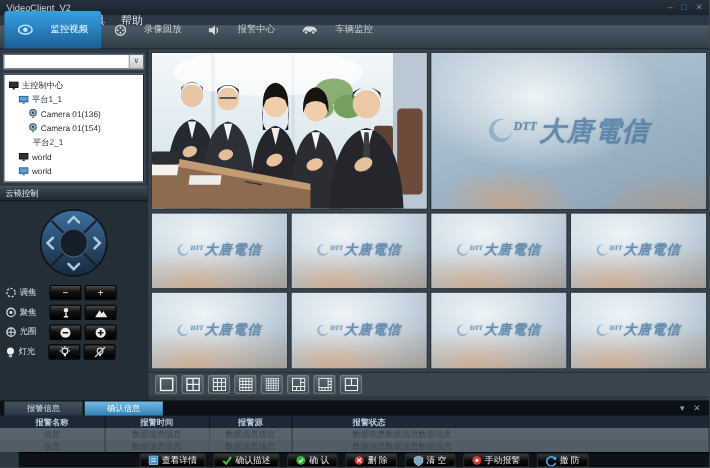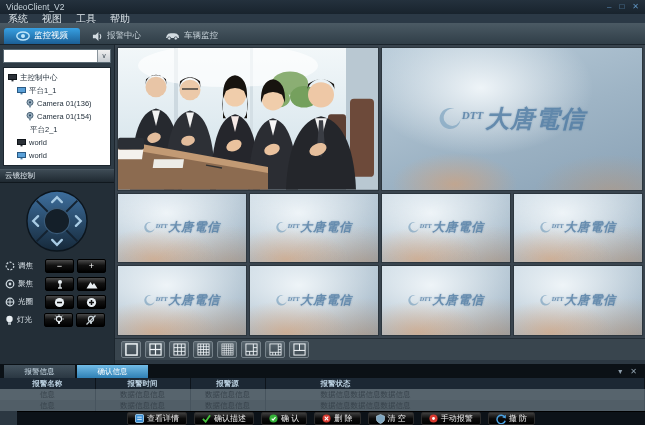--- a/index.html
+++ b/index.html
@@ -14,28 +14,28 @@
   .winctl { display:flex; gap:8px; }
   .winctl span { color:#5f93c0; font-size:8px; line-height:10px; cursor:default; }
 
   
   .menubar { height:9px; background:#2b3946; display:flex; align-items:center; gap:14px;
              padding:0 8px; color:#dde5ea; font-size:10px; flex:0 0 auto; }
 
   
   .toolbar { height:22px; background:linear-gradient(#4b5a64,#303e48); border-bottom:1px solid #1a242c;
              display:flex; align-items:flex-end; padding:0 4px; flex:0 0 auto; }
-  .tb-tab { height:16px; display:flex; align-items:center; gap:4px; padding:0 12px;
+  .tb-tab { height:34px; display:flex; align-items:center; gap:16px; padding:0 12px;
             color:#c4cfd6; font-size:8.5px; }
   .tb-tab.active { background:linear-gradient(#37a0e2,#1b5f96); border-radius:3px 3px 0 0; color:#fff; }
   .tb-tab svg { display:block; }
 
   
   .main { flex:0 0 315px; display:flex; }
-  .left { width:115px; background:#2e3b45; border-right:1px solid #1c262e; padding:4px 3px 0 3px; }
+  .left { width:135px; background:#2e3b45; border-right:1px solid #1c262e; padding:4px 3px 0 3px; }
   .combo { height:14px; background:#fff; border:1px solid #5a6a74; display:flex; margin-bottom:4px; }
   .combo .val { flex:1; }
   .combo .arrow { width:13px; background:linear-gradient(#f0f0f0,#c6ccd1); border-left:1px solid #8a949c;
                   color:#44505a; font-size:7px; text-align:center; line-height:12px; }
   .tree { height:99px; background:#fff; border:1px solid #1c262e; padding:3px 2px; overflow:hidden; }
   .tnode { display:flex; align-items:center; gap:3px; height:13px; font-size:7.5px; color:#1d2a36; white-space:nowrap; }
   .tnode svg { flex:0 0 auto; }
 
   .ptz { margin:3px -3px 0 -3px; background:#232e37; border-top:1px solid #46545e; height:195px; }
   .ptz-h { height:13px; background:linear-gradient(#3d4a54,#1f2931); border-bottom:1px solid #10181e;
@@ -122,20 +122,30 @@
     <span>帮助</span>
   </div>
 
   <div class="toolbar">
     <div class="tb-tab active">
       <svg width="14" height="10" viewBox="0 0 14 10">
         <ellipse cx="7" cy="5" rx="6.2" ry="4" fill="none" stroke="#bfe6fa" stroke-width="1.4"></ellipse>
         <circle cx="7" cy="5" r="2" fill="#bfe6fa"></circle>
       </svg>
       <span>监控视频</span>
+    </div>
+    <div class="tb-tab">
+      <svg width="11" height="11" viewBox="0 0 12 12">
+        <circle cx="6" cy="6" r="5" fill="none" stroke="#d2dbe1" stroke-width="1.3"></circle>
+        <circle cx="6" cy="3.4" r="1" fill="#d2dbe1"></circle>
+          <circle cx="6" cy="8.6" r="1" fill="#d2dbe1"></circle>
+        <circle cx="3.4" cy="6" r="1" fill="#d2dbe1"></circle>
+          <circle cx="8.6" cy="6" r="1" fill="#d2dbe1"></circle>
+      </svg>
+      <span>录像回放</span>
     </div>
     <div class="tb-tab">
       <svg width="11" height="11" viewBox="0 0 12 12">
         <polygon points="1,4 4,4 7,1 7,11 4,8 1,8" fill="#d2dbe1"></polygon>
         <path d="M8.5 3.5 A3.5 3.5 0 0 1 8.5 8.5" fill="none" stroke="#d2dbe1" stroke-width="1.2"></path>
       </svg>
       <span>报警中心</span>
     </div>
     <div class="tb-tab">
       <svg width="15" height="10" viewBox="0 0 16 10">

